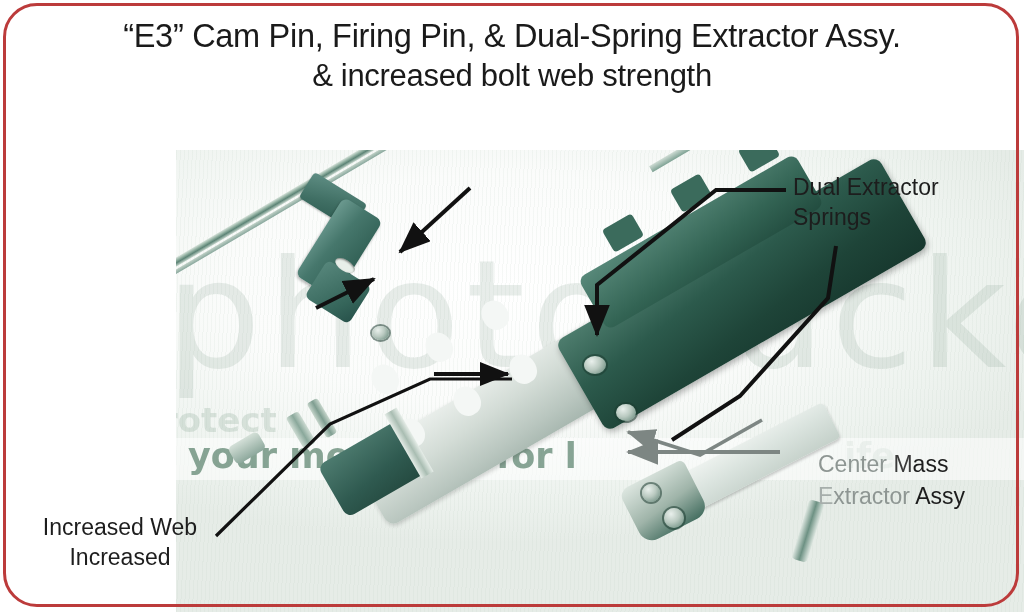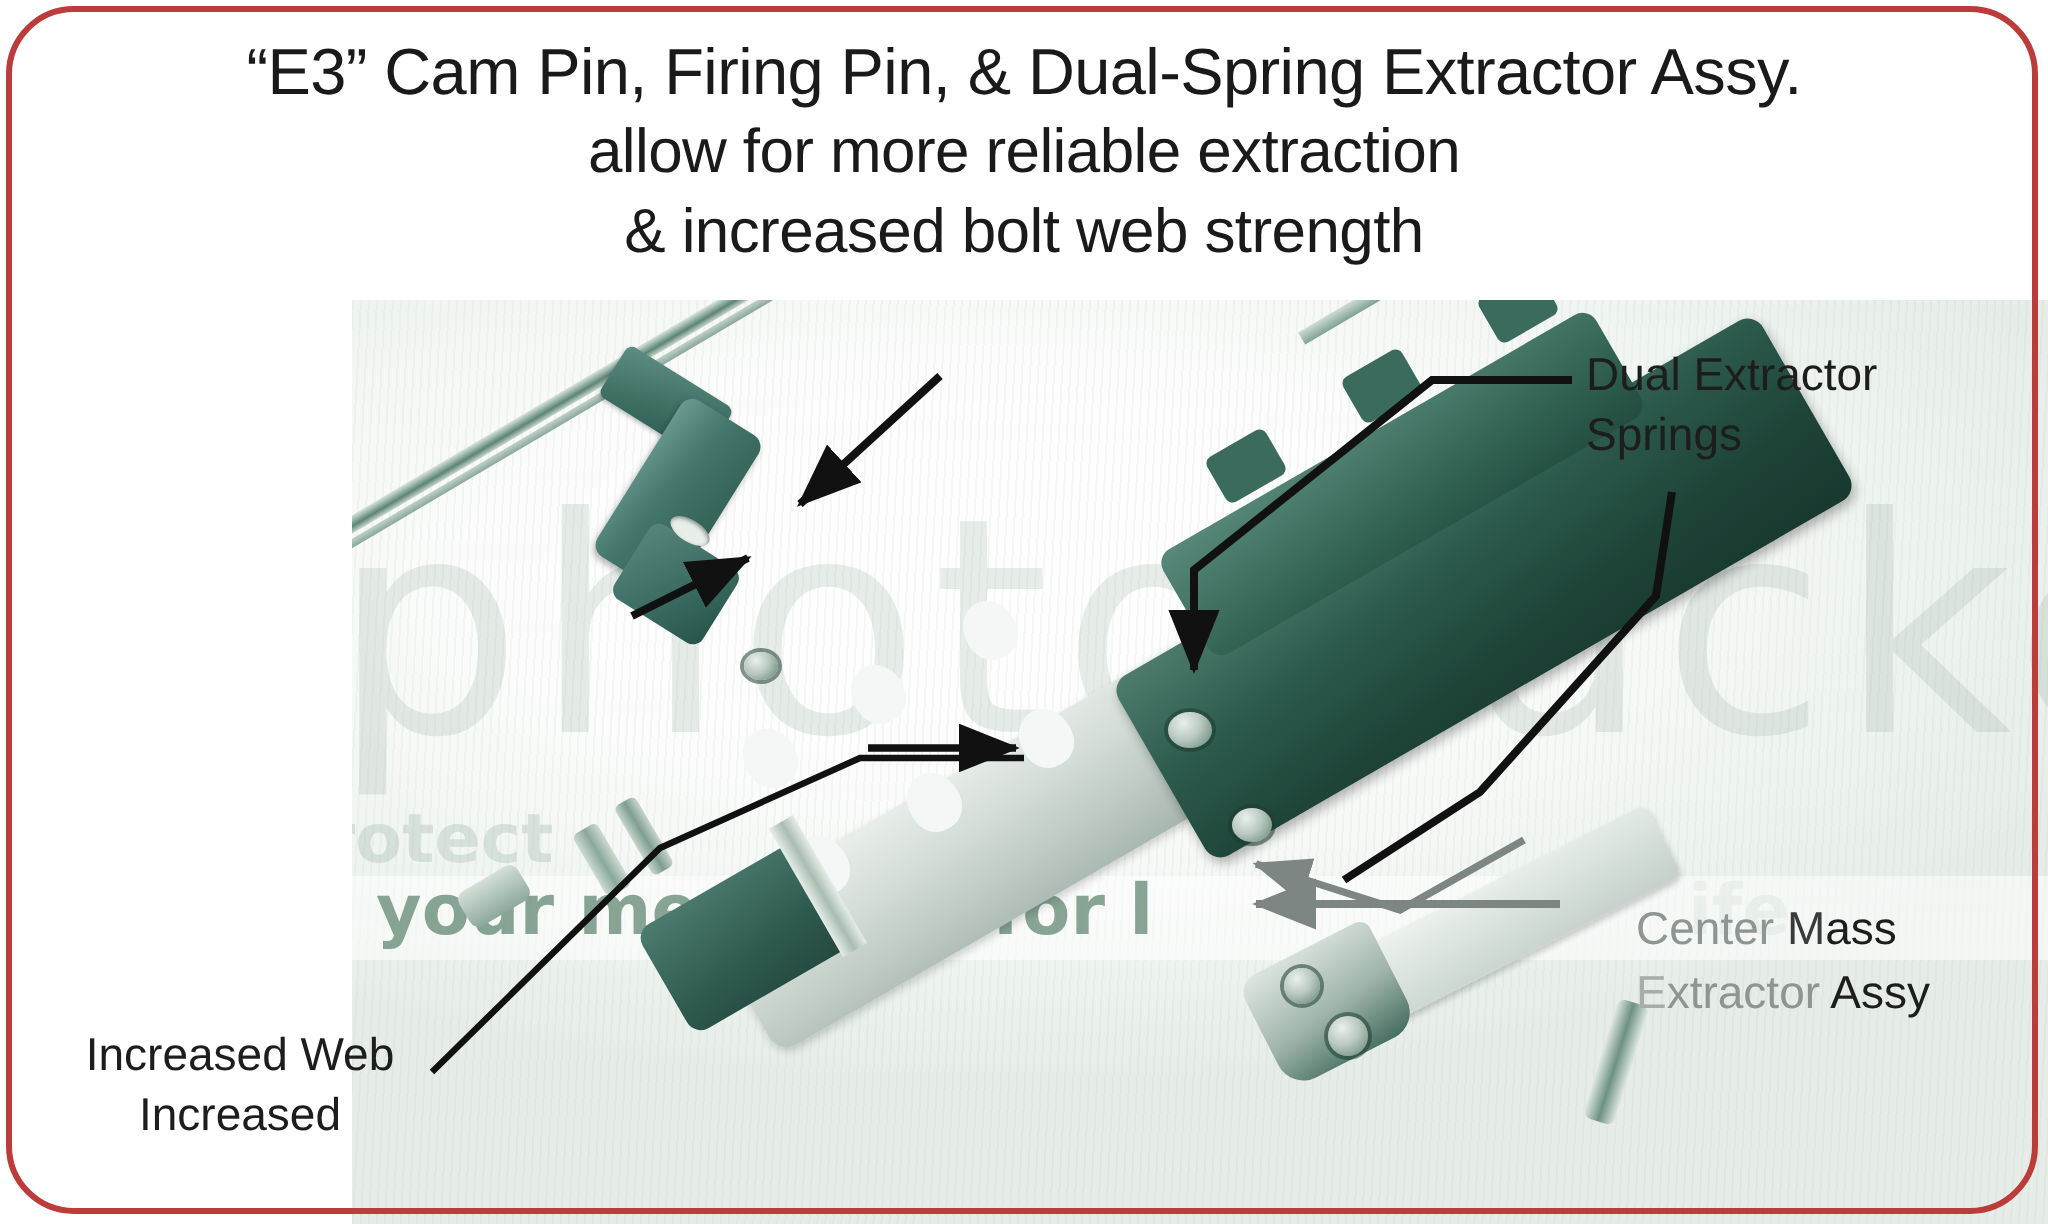--- a/index.html
+++ b/index.html
@@ -200,21 +200,20 @@
     <path d="M216,536 L330,424 L430,379 L512,379" stroke="#111" stroke-width="3.2" fill="none" transform="translate(0,0)"></path>
     <path d="M430,371 L512,371 L500,371" stroke="none" fill="none"></path>
     <path d="M434,374 L508,374" stroke="#111" stroke-width="3.8" fill="none" marker-end="url(#ar-b)"></path>
 
     <path d="M780,452 L628,452" stroke="#7d8683" stroke-width="4" fill="none" marker-end="url(#ar-g)"></path>
     <path d="M762,420 L700,455 L628,432" stroke="#7d8683" stroke-width="3.6" fill="none" marker-end="url(#ar-g)"></path>
   </svg>
 
   <div class="headline">
     <div class="l1">“E3” Cam Pin, Firing Pin, &amp; Dual-Spring Extractor Assy.</div>
-    <div class="l2">allow for more reliable extraction</div>
     <div class="l3">&amp; increased bolt web strength</div>
   </div>
 
 
   <div class="lbl lbl-springs">
     <div>Dual Extractor</div>
     <div>Springs</div>
   </div>
 
   <div class="lbl lbl-web">

